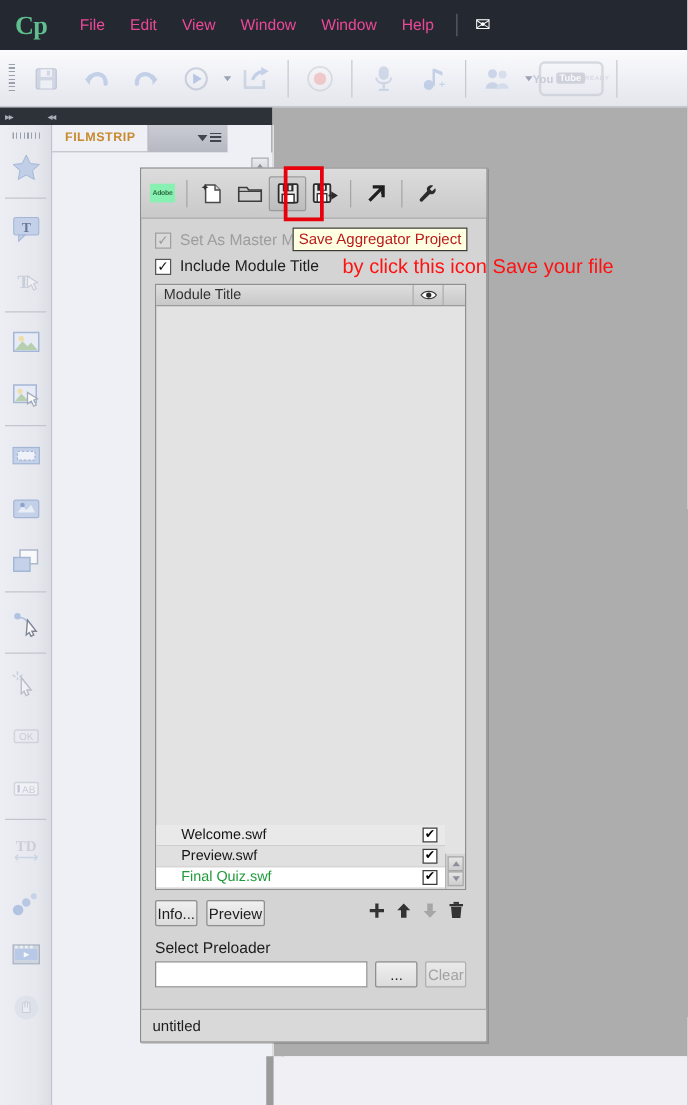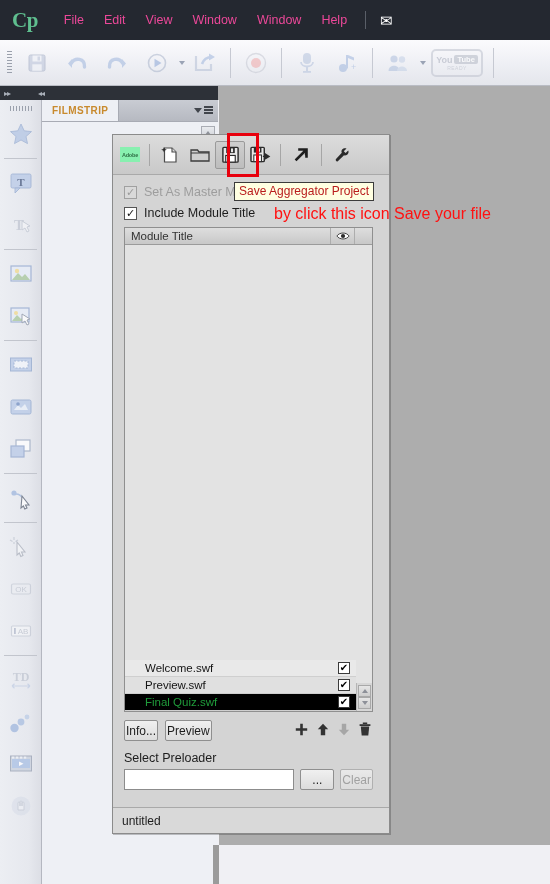--- a/index.html
+++ b/index.html
@@ -73,21 +73,21 @@
   }
   .tb-sep { width:1px; height:30px; background:#c6c9d2; margin:0 5px; }
   .tb-ico { opacity: 0.55; }
   .caret-sm {
     width:0;height:0;border-left:3.5px solid transparent;border-right:3.5px solid transparent;
     border-top:4.5px solid #9aa3b5; margin-left:2px;
   }
   .yt-badge {
     width: 52px; height: 28px;
     border: 2px solid #c3c7d2; border-radius: 5px;
-    display:flex; flex-direction:column; align-items:center; justify-content:center;
+    display:flex; flex-direction:row; align-items:center; justify-content:center;
     opacity:0.6;
   }
   .yt-row { display:flex; align-items:center; gap:2px; }
   .yt-you { font-size:9px; font-weight:bold; color:#aeb3c0; }
   .yt-tube { font-size:7.5px; font-weight:bold; color:#ffffff; background:#b9bec9; padding:0 3px; border-radius:2px;}
   .yt-ready { font-size:5px; color:#b9bec9; letter-spacing:0.5px; }
 
   
   .darkstrip {
     position:absolute; left:0; top:86px; width:218px; height:14px;
@@ -122,21 +122,21 @@
   .rail-ico.dim { opacity:0.38; }
 
   
   .filmstrip-panel {
     position:absolute; left:42px; top:100px;
     width:176px; height:784px;
     background:#eef0f5;
     border-right:1px solid #9a9da6;
   }
   .fs-tabbar {
-    height:22px; width:176px;
+    height:22px; width:140px;
     background:linear-gradient(to bottom,#e9ebf0,#d9dbe2);
     display:flex; align-items:stretch;
     border-bottom:1px solid #a8abb4;
   }
   .fs-tab {
     display:flex; align-items:center; padding:0 10px;
     font-size:10px; font-weight:bold;
     color:#c88a2e; letter-spacing:0.4px;
     background:#eef0f5;
     border-right:1px solid #a8abb4;
@@ -253,21 +253,21 @@
   .lh-eye { width:24px; display:flex; align-items:center; justify-content:center; border-right:1px solid #adadad;}
   .lh-pad { width:17px; }
   .list-main { flex:1; display:flex;align-items:flex-end; }
   .list-rows { flex:1; }
   .row {
     height:17px; display:flex; align-items:center;
     border-bottom:1px solid #cfcfcf;
     background:#e9e9e9;
   }
   .row.alt { background:#e0e0e0; }
-  .row.selected { background:#000000; }
+  .row.selected { background:#ffffff; }
   .row-label {
     flex:1; padding-left:20px; font-size:11.5px; color:#141414;
   }
   .row-label.green { color:#1f9b3a; }
   .row-cell-chk {
     width:24px; display:flex; align-items:center; justify-content:center;
   }
   .mini-chk {
     width:12px;height:12px;border:1px solid #3b3b3b;background:#fff;
     display:flex;align-items:center;justify-content:center;

